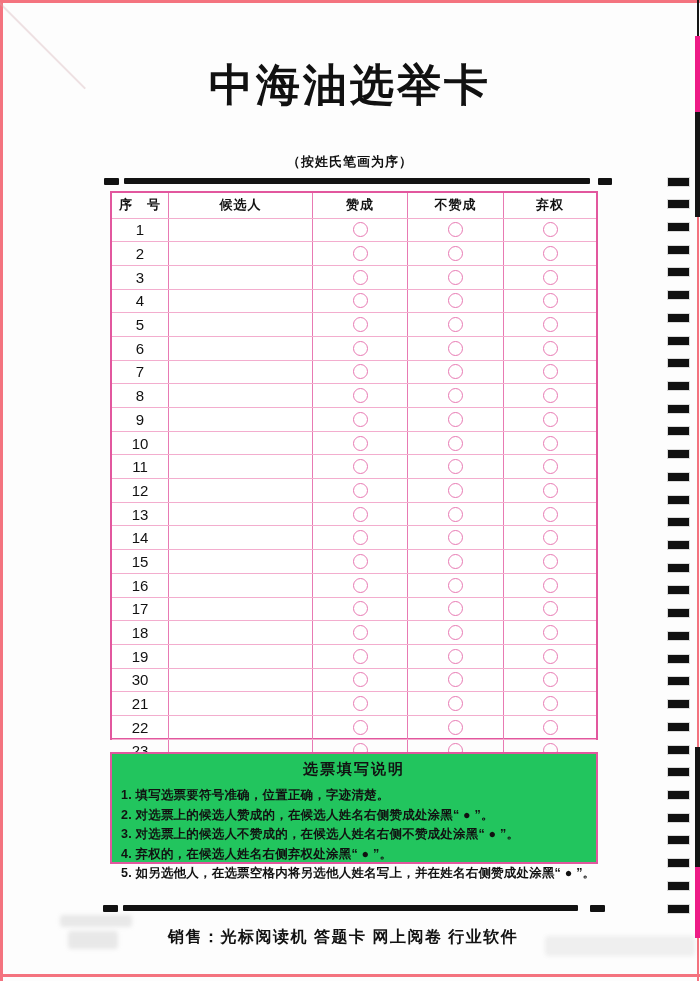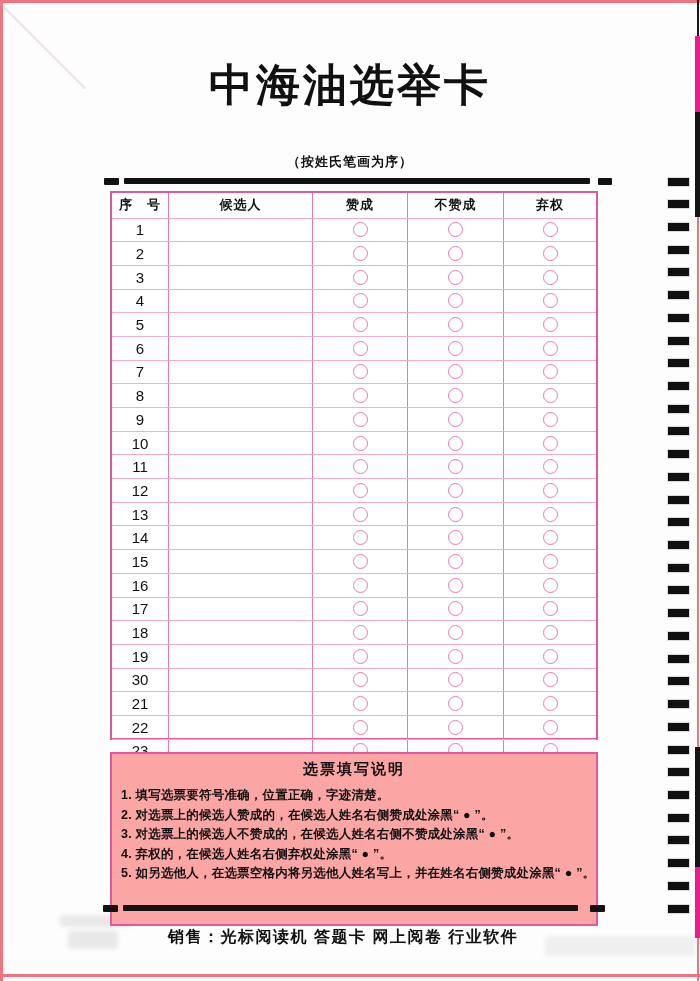--- a/index.html
+++ b/index.html
@@ -49,22 +49,22 @@
   .tcell.c3{width:96px;}
   .tcell.c4{width:93px;}
   .trow.head .tcell{font-weight:bold;font-size:13px;letter-spacing:1px;}
   .rownum{font-size:15px;}
   .bubble{
     width:15px;height:15px;border:1.5px solid var(--bubble);border-radius:50%;
     background:transparent;box-sizing:border-box;
   }
   
   .instr{
-    left:110px;top:752px;width:488px;height:174px;
-    border:2px solid var(--tborder);box-sizing:border-box;background:#fca5a5;
+    left:110px;top:752px;width:488px;height:112px;
+    border:2px solid var(--tborder);box-sizing:border-box;background:#22c55e;
   }
   .instr-title{text-align:center;font-weight:bold;font-size:15px;letter-spacing:2px;margin-top:6px;}
   .instr-items{margin-top:7px;padding:0 6px 0 9px;}
   .instr-item{font-size:12.5px;line-height:19.6px;font-weight:bold;white-space:nowrap;letter-spacing:.2px;}
   
   .footer{
     left:168px;top:927px;font-size:16px;font-weight:bold;letter-spacing:1.5px;
   }
   
   .smudge{background:rgba(125,125,125,.16);filter:blur(2px);border-radius:3px;}

